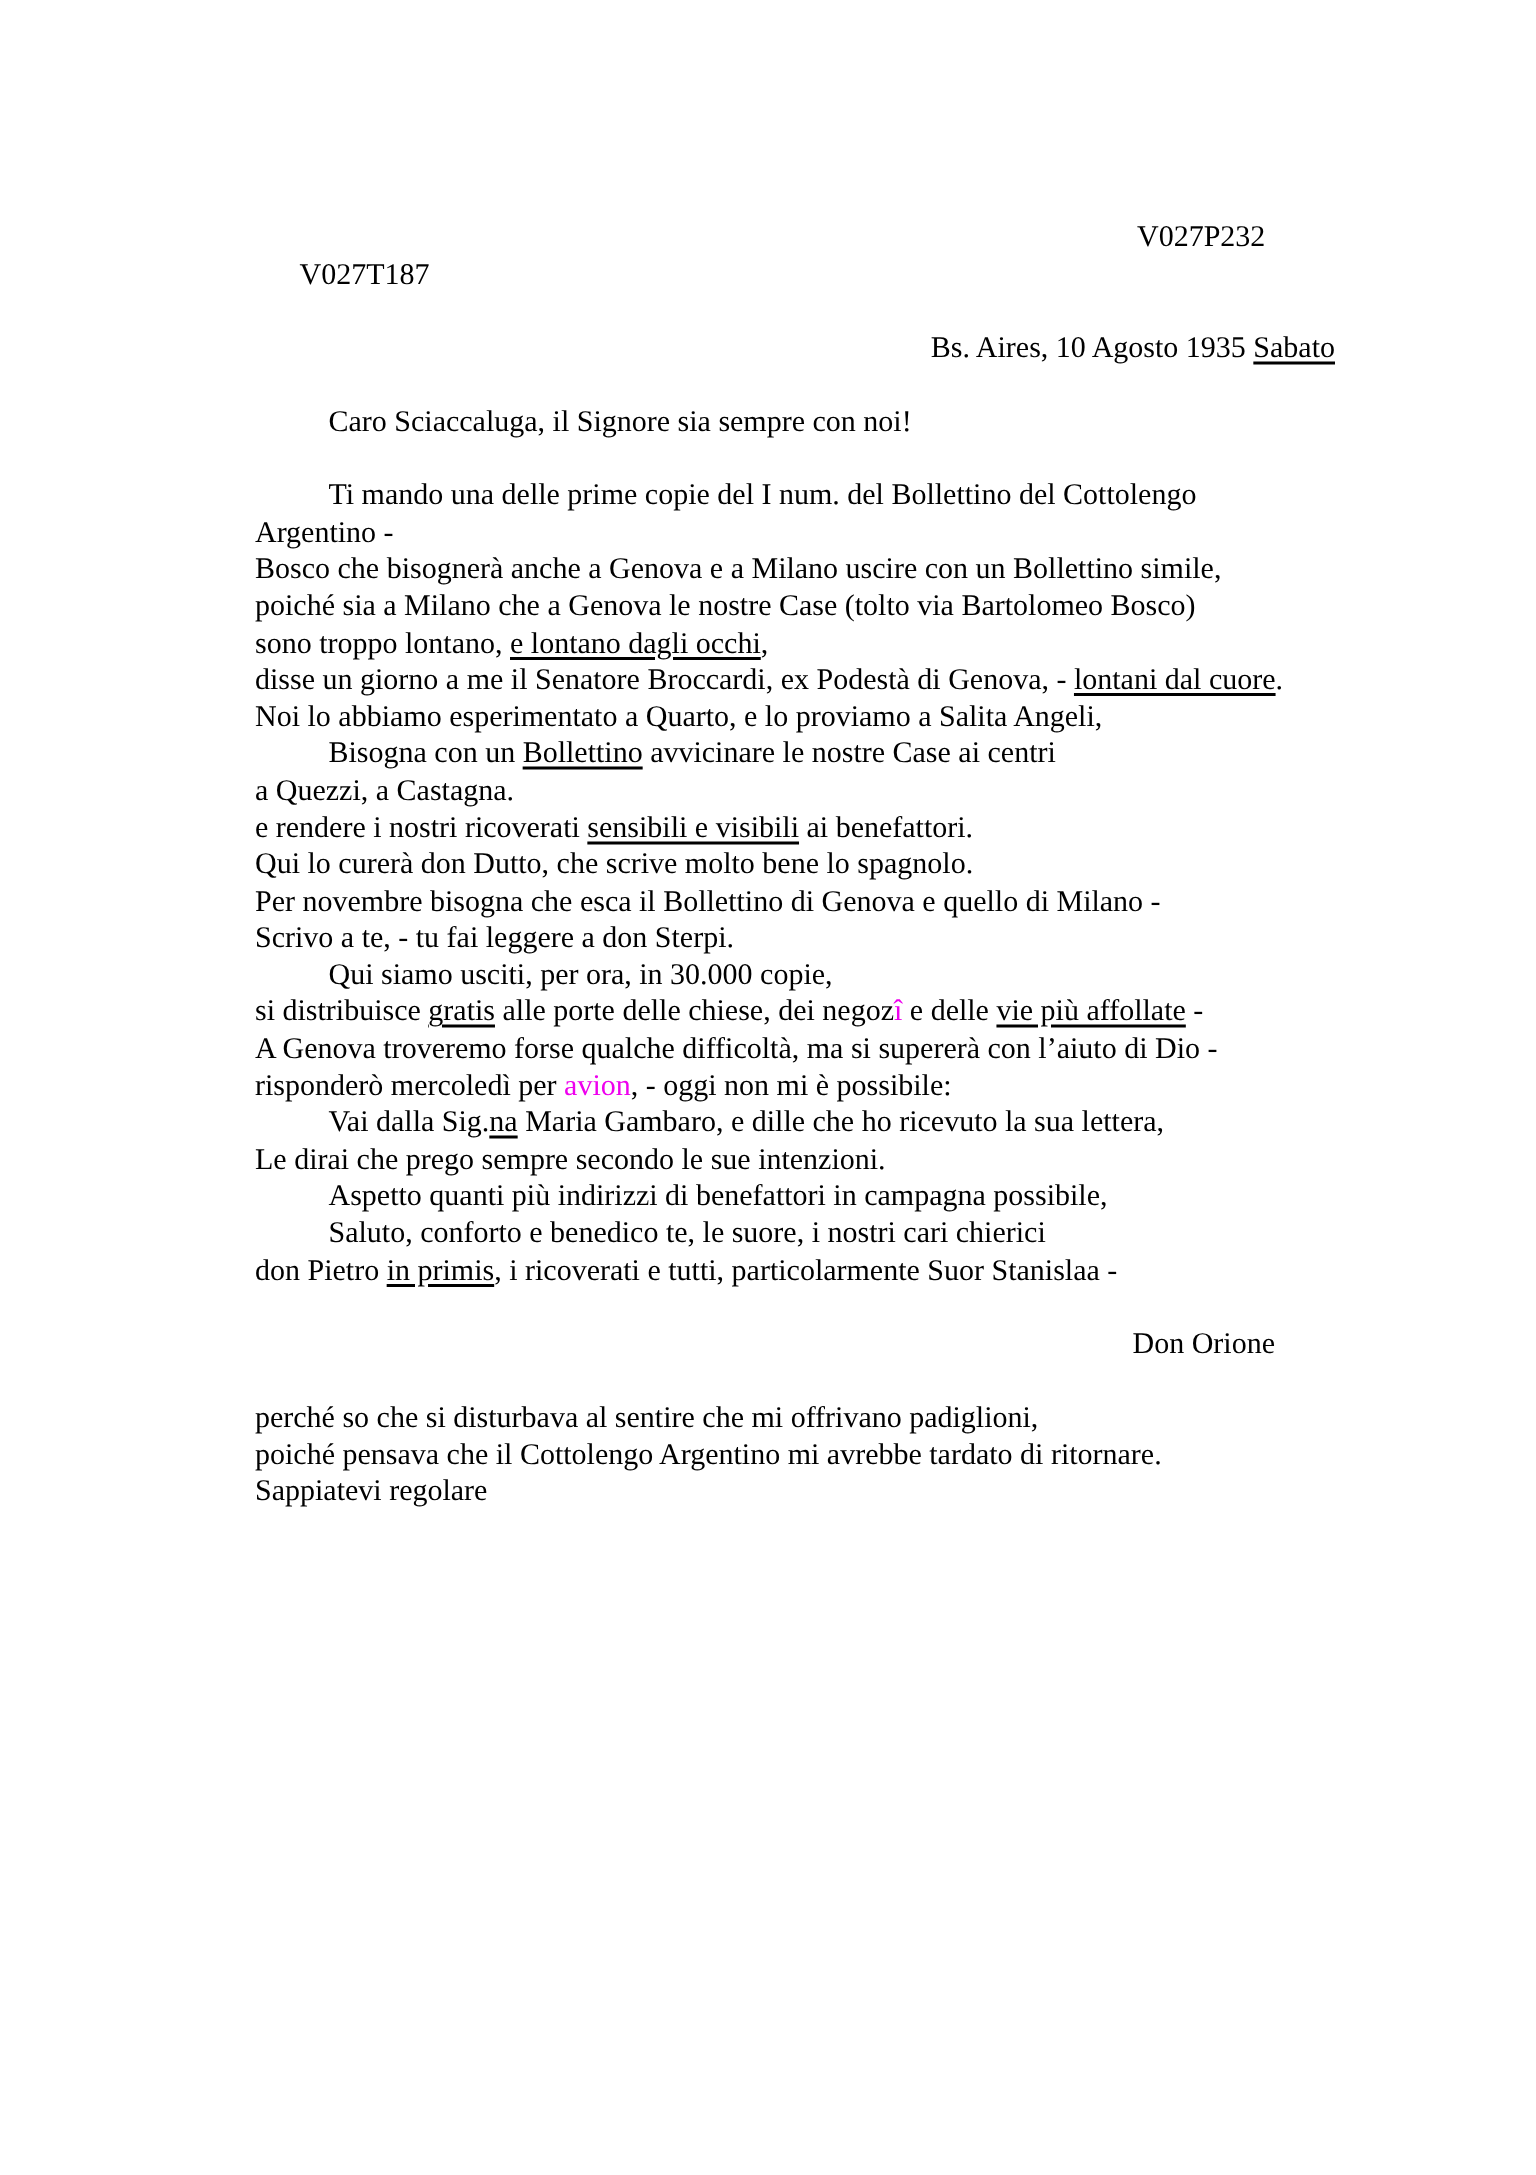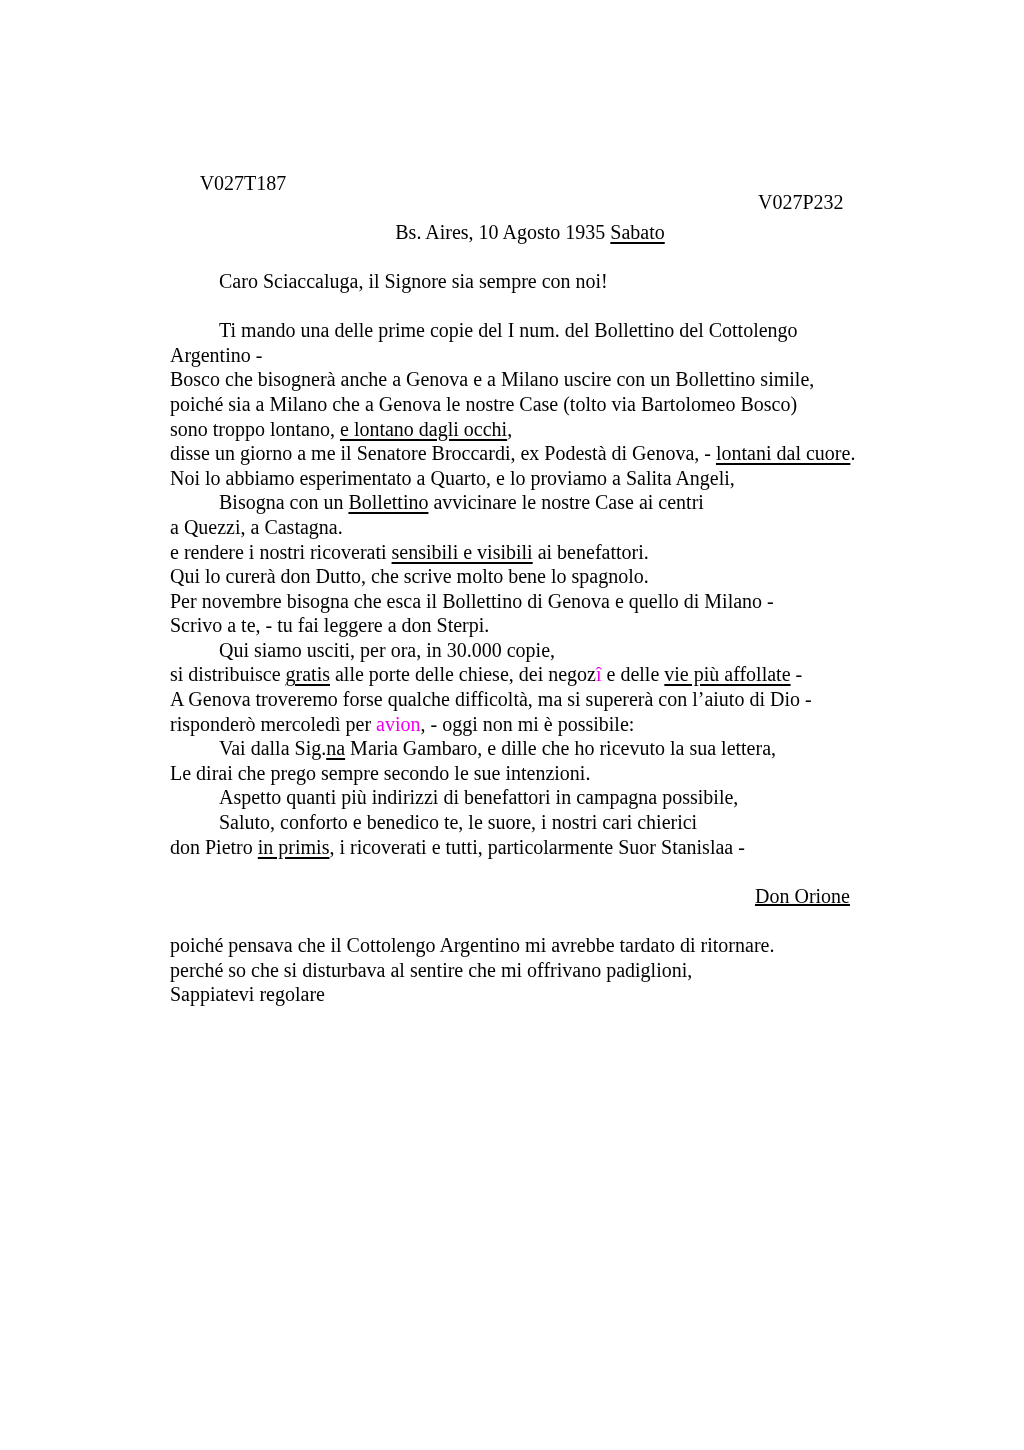--- a/index.html
+++ b/index.html
@@ -23,27 +23,26 @@
     top: 146px;
     width: 724px;
   }
   .line {
     position: relative;
     height: 24.6px;
     line-height: 24.6px;
     white-space: pre;
   }
   .indent { padding-left: 49px; }
-  .right  { text-align: center; padding-right: 4px; }
-  .sig    { padding-left: 585px; text-decoration: underline; }
+  .right  { text-align: right; padding-right: 4px; }
+  .sig    { padding-left: 585px; }
   .code-right {
     position: absolute;
     left: 588px;
     top: 0;
-    margin-top: 44px;
   }
   .sp1 { height: 24.6px; }
   .sp2 { height: 49.2px; }
   .u {
     text-decoration: underline;
     text-decoration-thickness: 2px;
     text-underline-offset: 3px;
   }
   .magenta { color: var(--magenta, #ee00ee); }
 </style>
@@ -97,19 +96,19 @@
         <div class="line"><span>don Pietro </span><span class="u">in primis</span><span>, i ricoverati e tutti, particolarmente Suor Stanislaa -</span></div>
       </div>
 
     <div class="sp1"></div>
 
     <div class="line sig">Don Orione</div>
 
     <div class="sp1"></div>
 
     <div>
+        <div class="line"><span>perché so che si disturbava al sentire che mi offrivano padiglioni,</span></div>
         <div class="line"><span>poiché pensava che il Cottolengo Argentino mi avrebbe tardato di ritornare.</span></div>
-        <div class="line"><span>perché so che si disturbava al sentire che mi offrivano padiglioni,</span></div>
         <div class="line"><span>Sappiatevi regolare</span></div>
       </div>
 
   </div>
 </div>
 
 </body></html>

